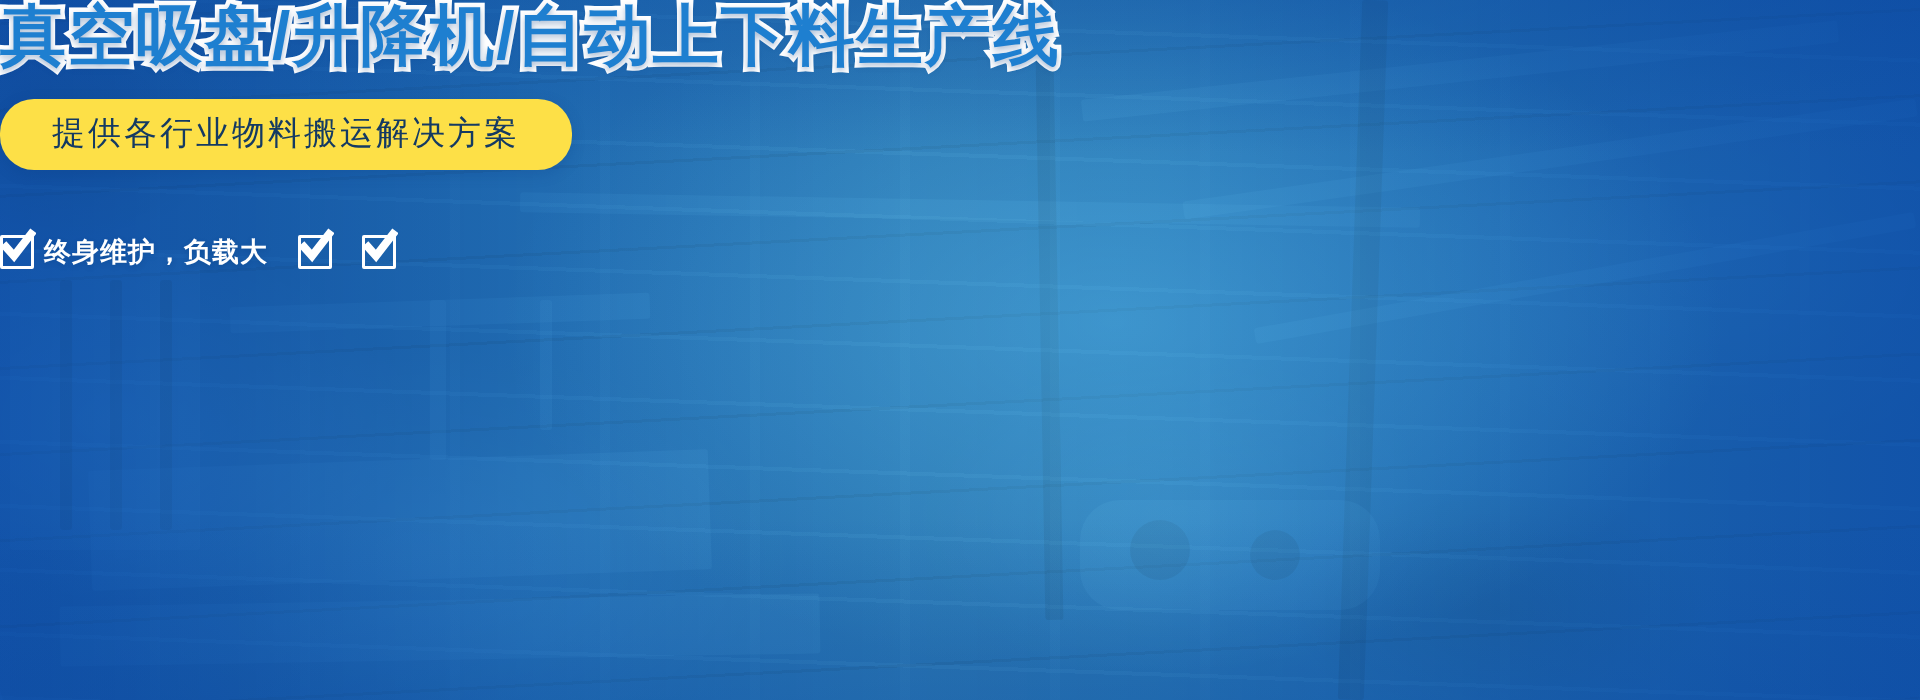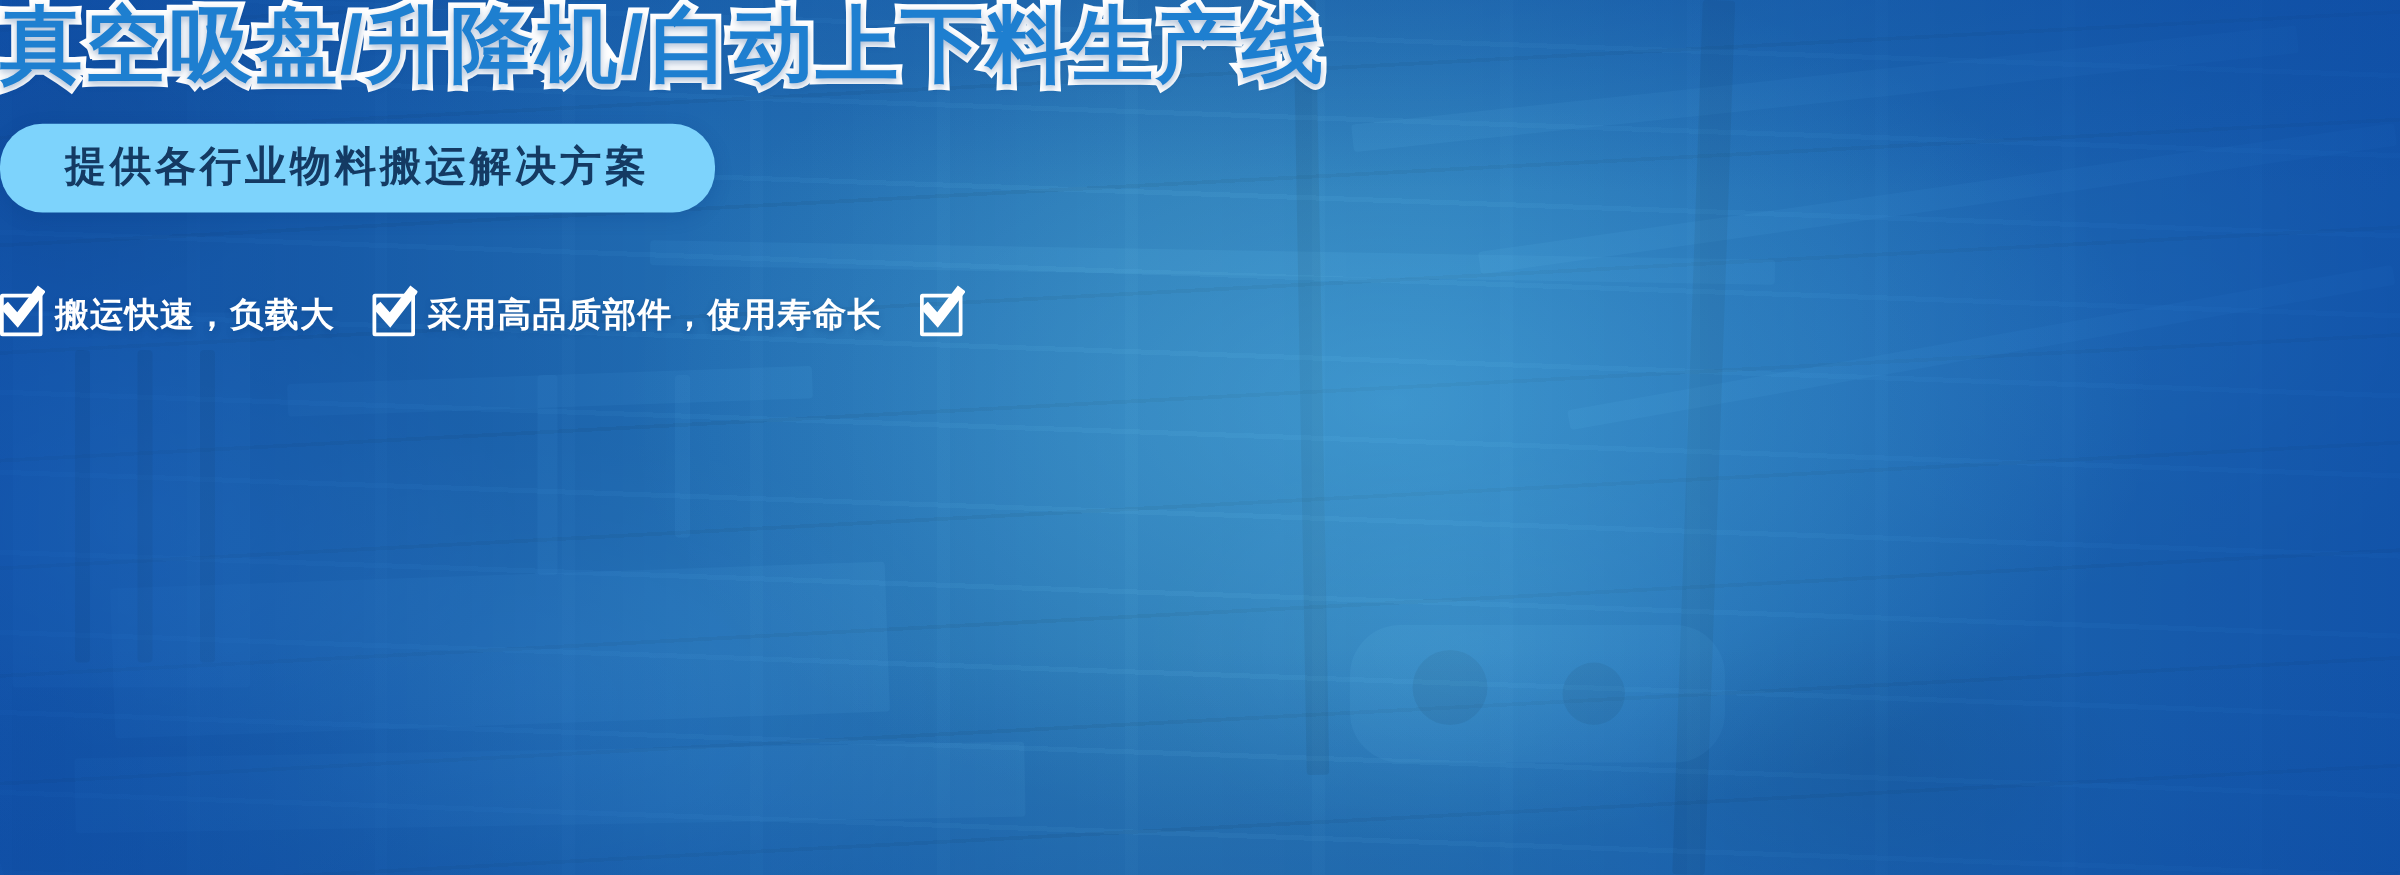--- a/index.html
+++ b/index.html
@@ -86,23 +86,23 @@
     font-size:66px;line-height:1.08;letter-spacing:2px;
     font-weight:700;color:#1e7fd0;white-space:nowrap;
     -webkit-text-stroke:9px #ffffff;
     paint-order:stroke fill;
     text-shadow:0 3px 6px rgba(8,60,130,.35);
     margin:0;
   }
 
   .subtitle-pill{
     margin-top:28px;
-    background:#7dd3fc;
+    background:#fde047;
     color:#143a63;
-    font-size:33px;font-weight:700;letter-spacing:3px;
+    font-size:33px;font-weight:400;letter-spacing:3px;
     padding:12px 52px 14px;
     border-radius:34px;
     white-space:nowrap;
     box-shadow:0 4px 14px rgba(10,60,130,.22);
   }
 
   .features{
     margin-top:64px;
     display:flex;align-items:center;gap:30px;
     white-space:nowrap;
@@ -156,30 +156,29 @@
     <div class="subtitle-pill">提供各行业物料搬运解决方案</div>
 
     <div class="features">
 
       <div class="feature">
         <span class="chk">
           <svg viewBox="0 0 38 38" aria-hidden="true">
             <path d="M8 19 L16 28 L33 6" fill="none" stroke="#ffffff" stroke-width="8" stroke-linecap="square" stroke-linejoin="miter"></path>
           </svg>
         </span>
-        <span class="feature-label">搬运快速，负载大</span>
+        <span class="feature-label">终身维护，负载大</span>
       </div>
 
       <div class="feature">
         <span class="chk">
           <svg viewBox="0 0 38 38" aria-hidden="true">
             <path d="M8 19 L16 28 L33 6" fill="none" stroke="#ffffff" stroke-width="8" stroke-linecap="square" stroke-linejoin="miter"></path>
           </svg>
         </span>
-        <span class="feature-label">采用高品质部件，使用寿命长</span>
       </div>
 
       <div class="feature">
         <span class="chk">
           <svg viewBox="0 0 38 38" aria-hidden="true">
             <path d="M8 19 L16 28 L33 6" fill="none" stroke="#ffffff" stroke-width="8" stroke-linecap="square" stroke-linejoin="miter"></path>
           </svg>
         </span>
       </div>
 

